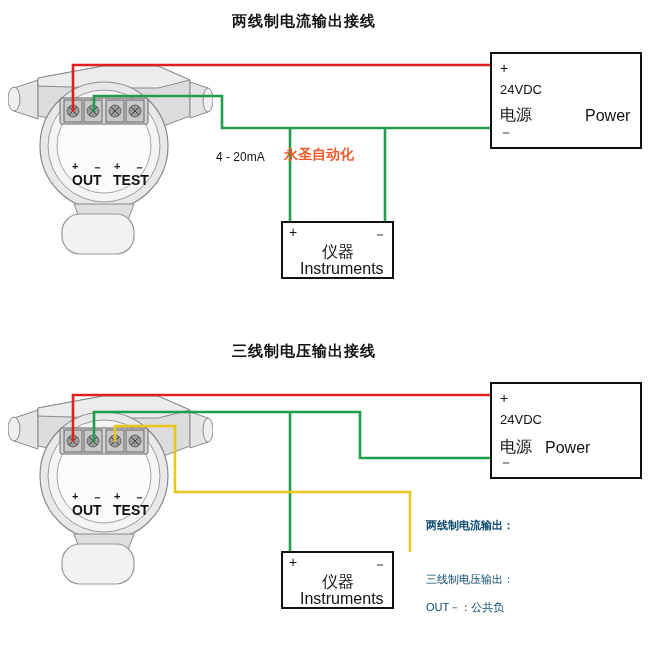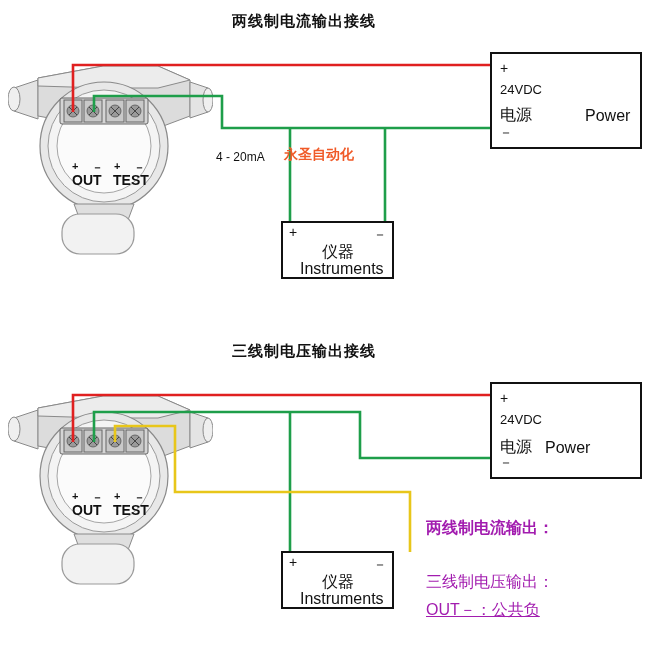--- a/index.html
+++ b/index.html
@@ -6,21 +6,21 @@
   body{width:650px;height:652px;position:relative;font-family:"Liberation Sans","DejaVu Sans",sans-serif;overflow:hidden;}
   .diagram{position:absolute;left:0;top:0;width:650px;height:652px;}
   .title{position:absolute;font-weight:bold;font-size:15px;color:#111;letter-spacing:1px;white-space:nowrap;}
   #title-1{left:232px;top:12px;}
   #title-2{left:232px;top:342px;}
   .box{position:absolute;border:2px solid #111;background:#fff;box-sizing:border-box;}
   .box-label{position:absolute;font-size:16px;color:#111;white-space:nowrap;}
   .sign{position:absolute;font-size:14px;color:#111;}
   .wire-label{position:absolute;font-size:12px;color:#111;white-space:nowrap;}
   .watermark{position:absolute;font-size:14px;font-weight:bold;color:#f05a28;white-space:nowrap;}
-  .legend{position:absolute;font-size:16px;color:#a21caf;white-space:nowrap;}
+  .legend{position:absolute;font-size:11px;color:#0c4a6e;white-space:nowrap;}
   .tx{position:absolute;}
   .term-label{position:absolute;font-size:14px;font-weight:bold;color:#111;}
   svg{display:block;}
 </style>
 </head>
 <body>
 
 <div class="diagram">
 
   <div class="title" id="title-1">两线制电流输出接线</div>
@@ -162,15 +162,15 @@
   <div class="sign" style="left:499px;top:454px;">－</div>
 
   <div class="box" style="left:281px;top:551px;width:113px;height:58px;"></div>
   <div class="sign" style="left:289px;top:554px;">+</div>
   <div class="sign" style="left:373px;top:556px;">－</div>
   <div class="box-label" style="left:322px;top:572px;">仪器</div>
   <div class="box-label" style="left:300px;top:590px;">Instruments</div>
 
   <div class="legend" style="left:426px;top:518px;font-weight:bold;">两线制电流输出：</div>
   <div class="legend" style="left:426px;top:572px;font-weight:normal;">三线制电压输出：</div>
-  <div class="legend" style="left:426px;top:600px;text-decoration:underline;">OUT－：公共负</div>
+  <div class="legend" style="left:426px;top:600px;">OUT－：公共负</div>
 
 </div>
 
 </body></html>

